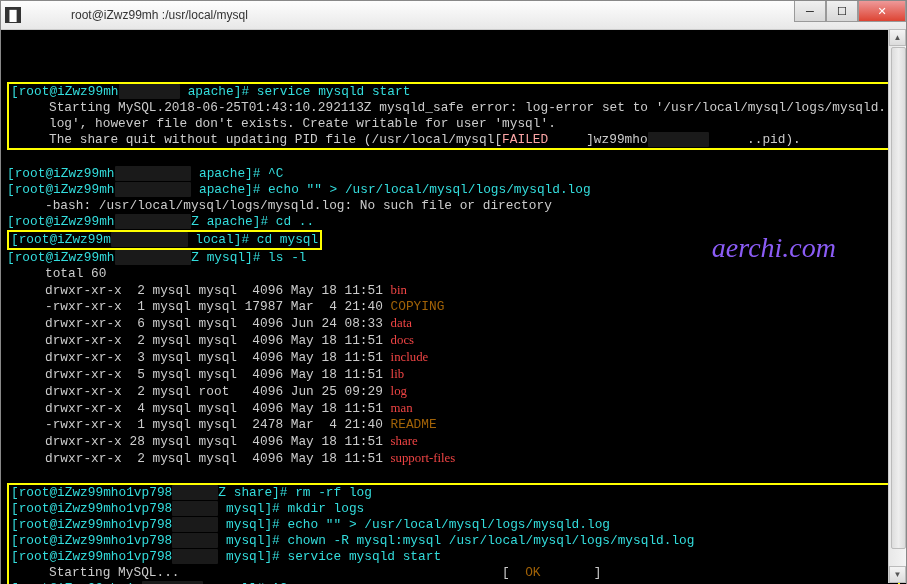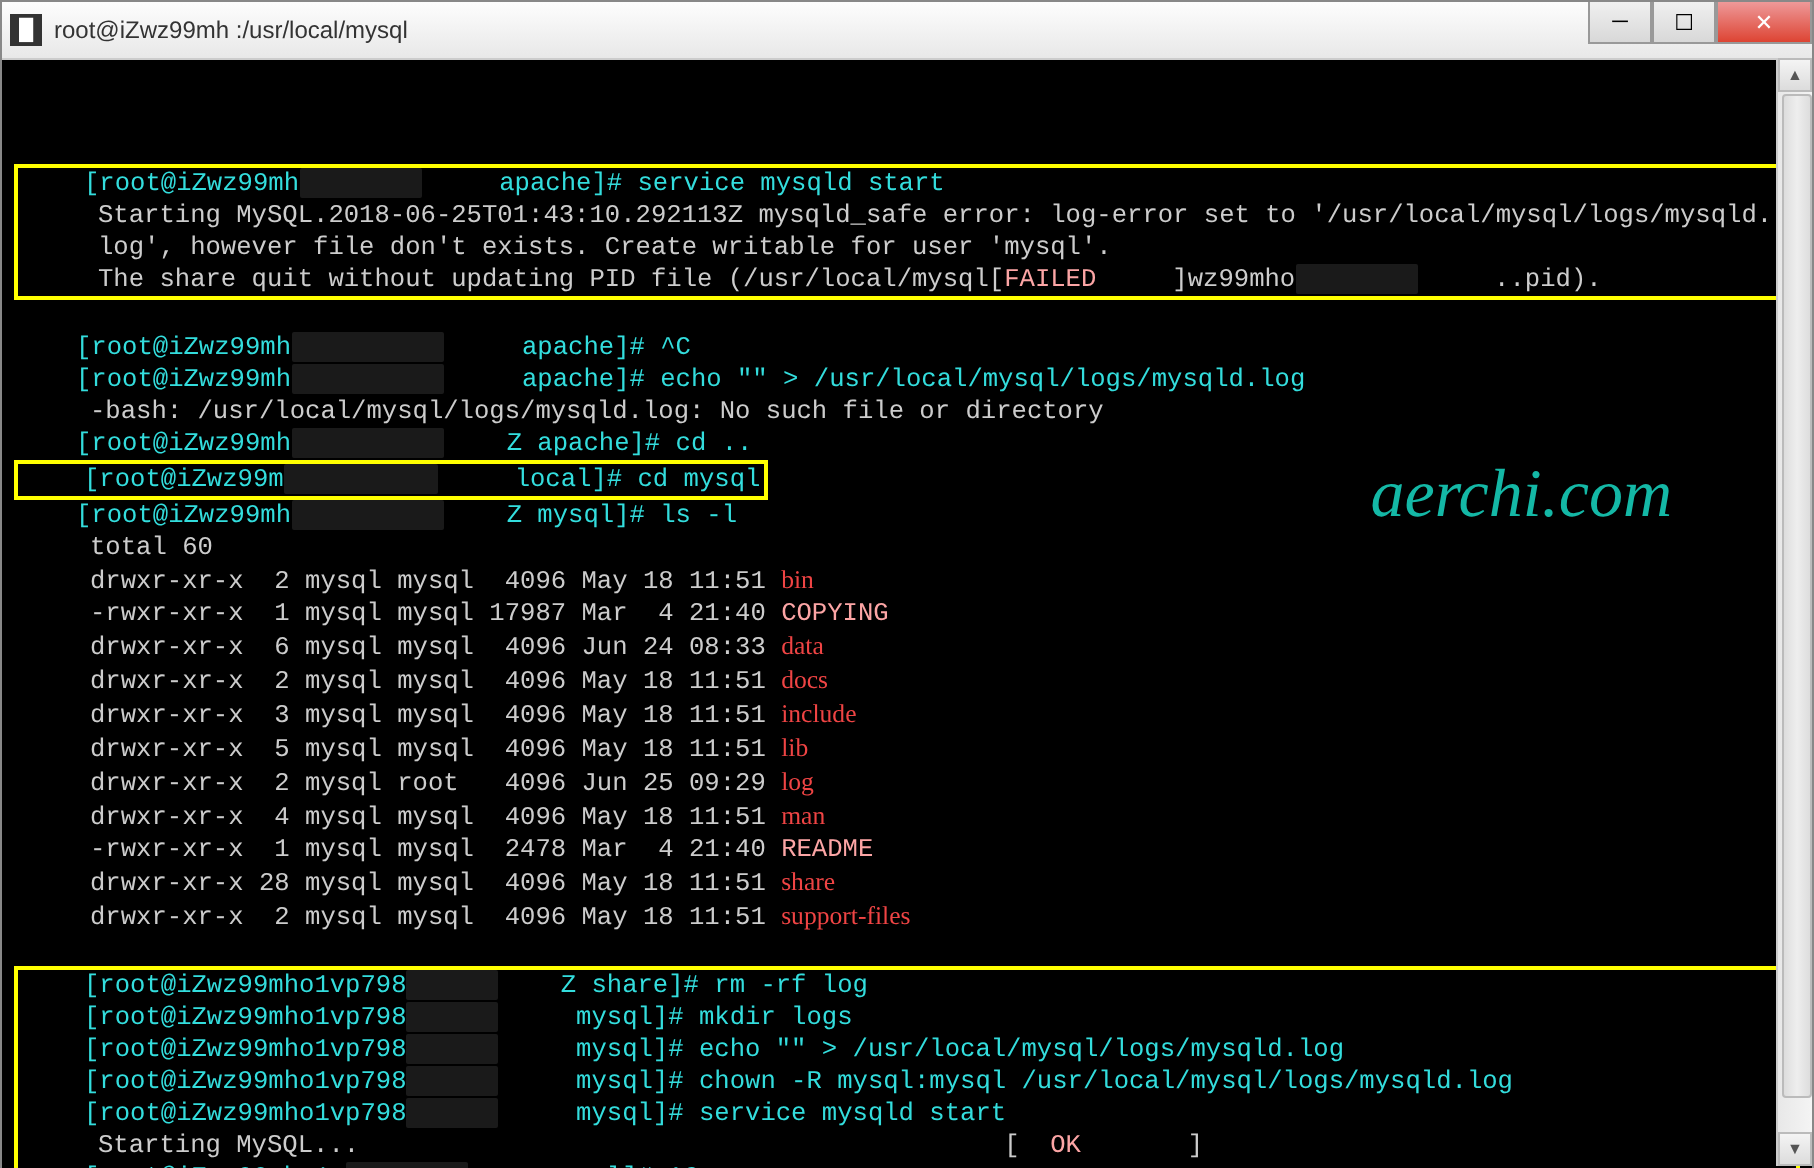--- a/index.html
+++ b/index.html
@@ -32,20 +32,21 @@
       margin-right: 6px;
       display: flex;
       align-items: center;
       justify-content: center;
       font-size: 10px;
       color: #fff;
     }
     .title-text {
       font-size: 12px;
       color: #333;
+      margin-left: 44px;
     }
     .win-controls {
       position: absolute;
       right: 0;
       top: 0;
       display: flex;
     }
     .win-btn {
       width: 30px;
       height: 20px;
@@ -73,37 +74,37 @@
       line-height: 16px;
       position: relative;
       color: #bbb;
       white-space: pre;
     }
     .highlight-box {
       border: 2px solid yellow;
       padding: 0 2px;
       margin: 0;
     }
-    .cyan { color: #3dd; margin-left: 31px; }
-    .green { color: #fca5a5; }
+    .cyan { color: #3dd; }
+    .green { color: #a16207; }
     .blue { color: #ef4444; font-family: Liberation Serif, serif; }
     .white { color: #ccc; margin-left: 38px; }
     .brown-red { color: #fca5a5; }
     .redacted {
       background: #1a1a1a;
       color: #1a1a1a;
       border-radius: 1px;
     }
     .watermark {
       position: absolute;
       top: 210px;
       right: 70px;
-      color: #14b8a6;
+      color: #8b5cf6;
       font-family: 'Times New Roman', serif;
-      font-size: 34px;
+      font-size: 28px;
       font-style: italic;
     }
     .scrollbar {
       position: absolute;
       right: 0;
       top: 28px;
       width: 17px;
       height: calc(100% - 28px);
       background: linear-gradient(90deg,#e8e8e8,#f4f4f4);
       border-left: 1px solid #ccc;

